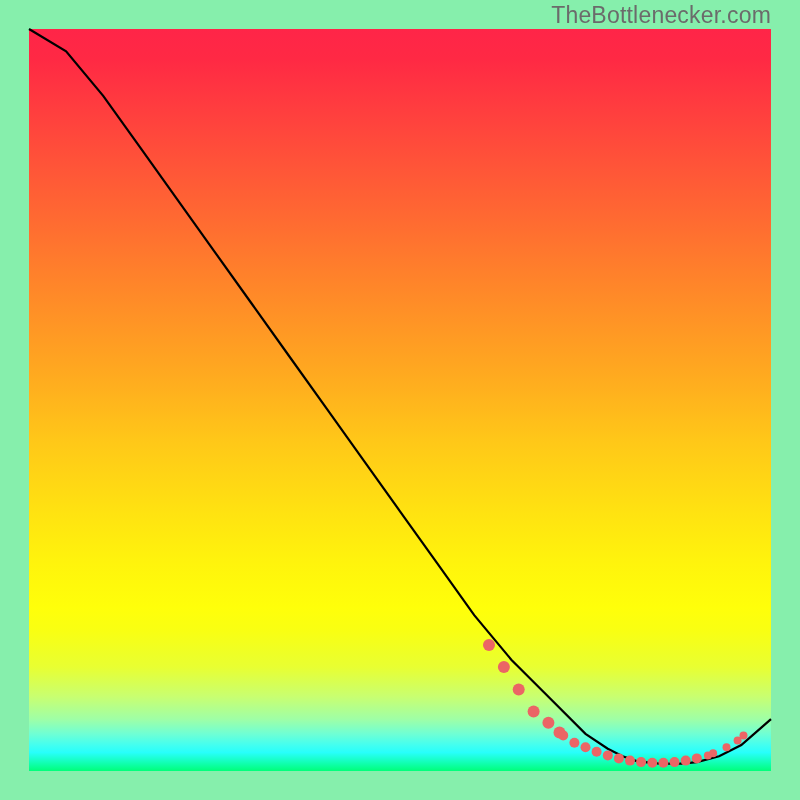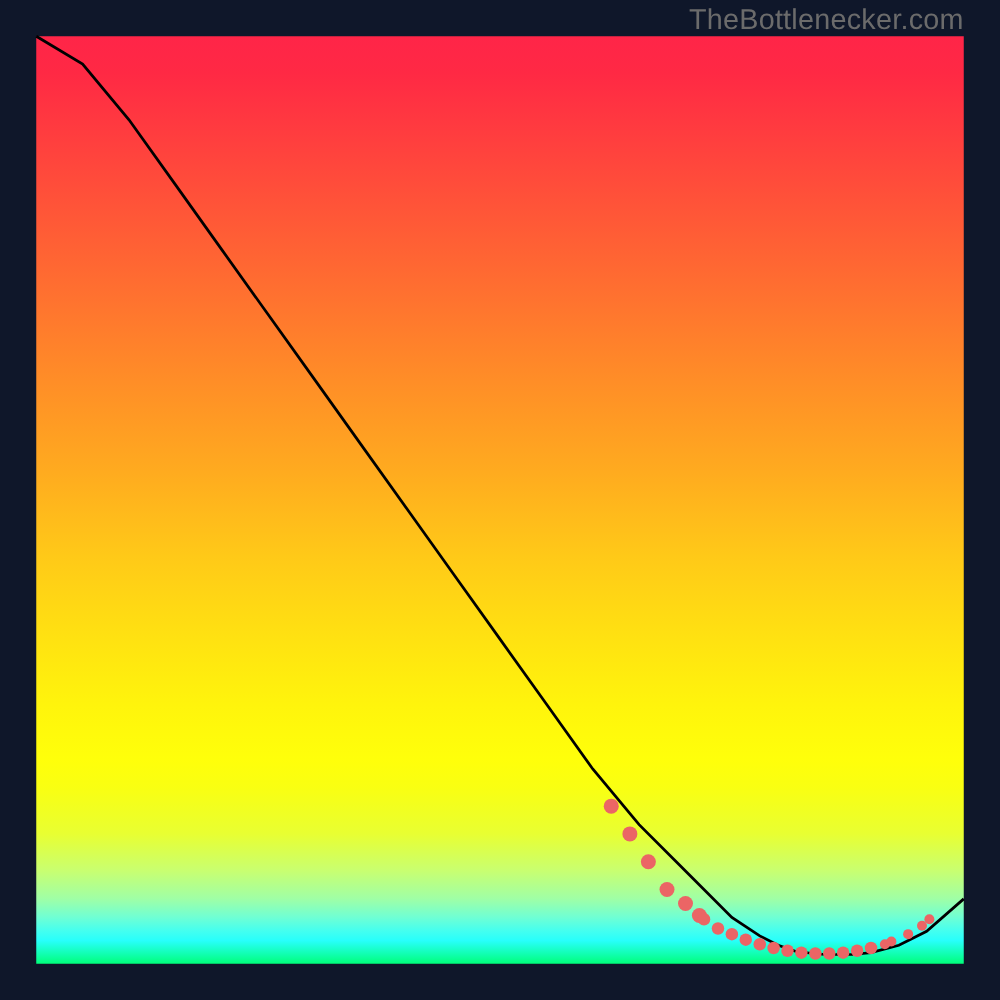--- a/index.html
+++ b/index.html
@@ -8,21 +8,21 @@
     width: 800px;
     height: 800px;
     background: #000000;
     font-family: Arial, sans-serif;
     overflow: hidden;
   }
   .frame {
     position: relative;
     width: 800px;
     height: 800px;
-    background: #0f172a;
+    background: #86efac;
   }
   .plot-area {
     position: absolute;
     left: 29px;
     top: 29px;
     width: 742px;
     height: 742px;
     background: linear-gradient(
       to bottom,
       #ff2548 0%,

